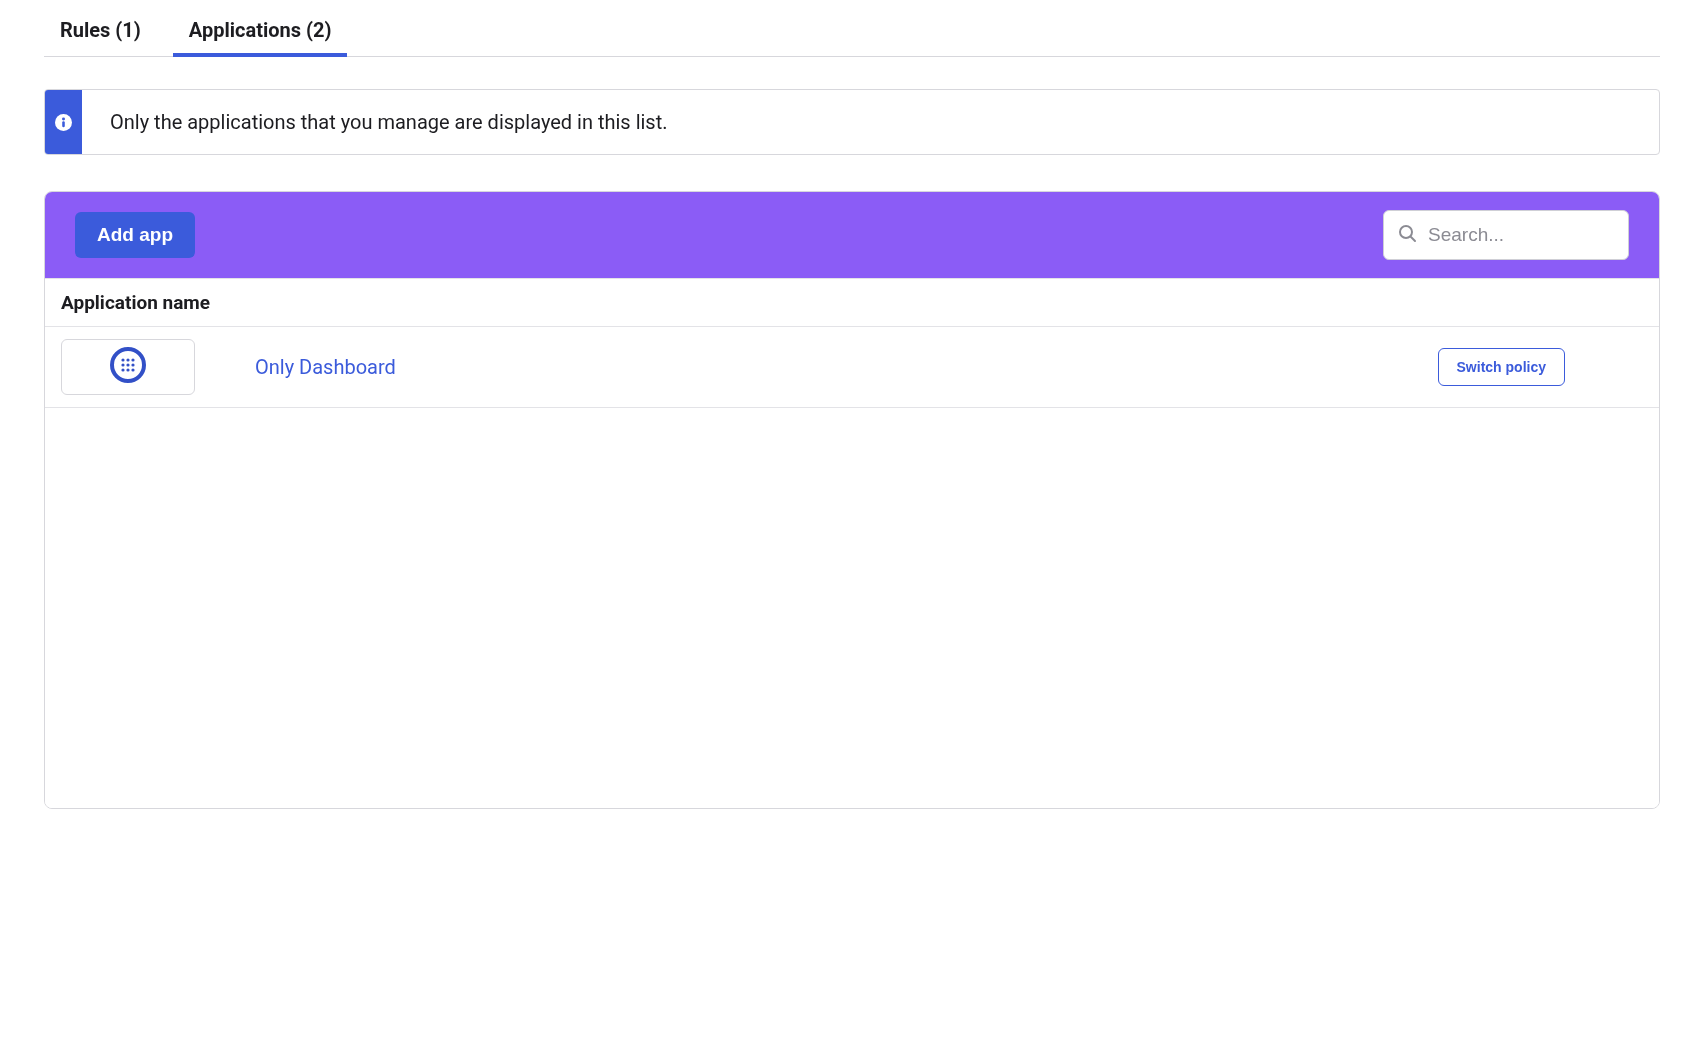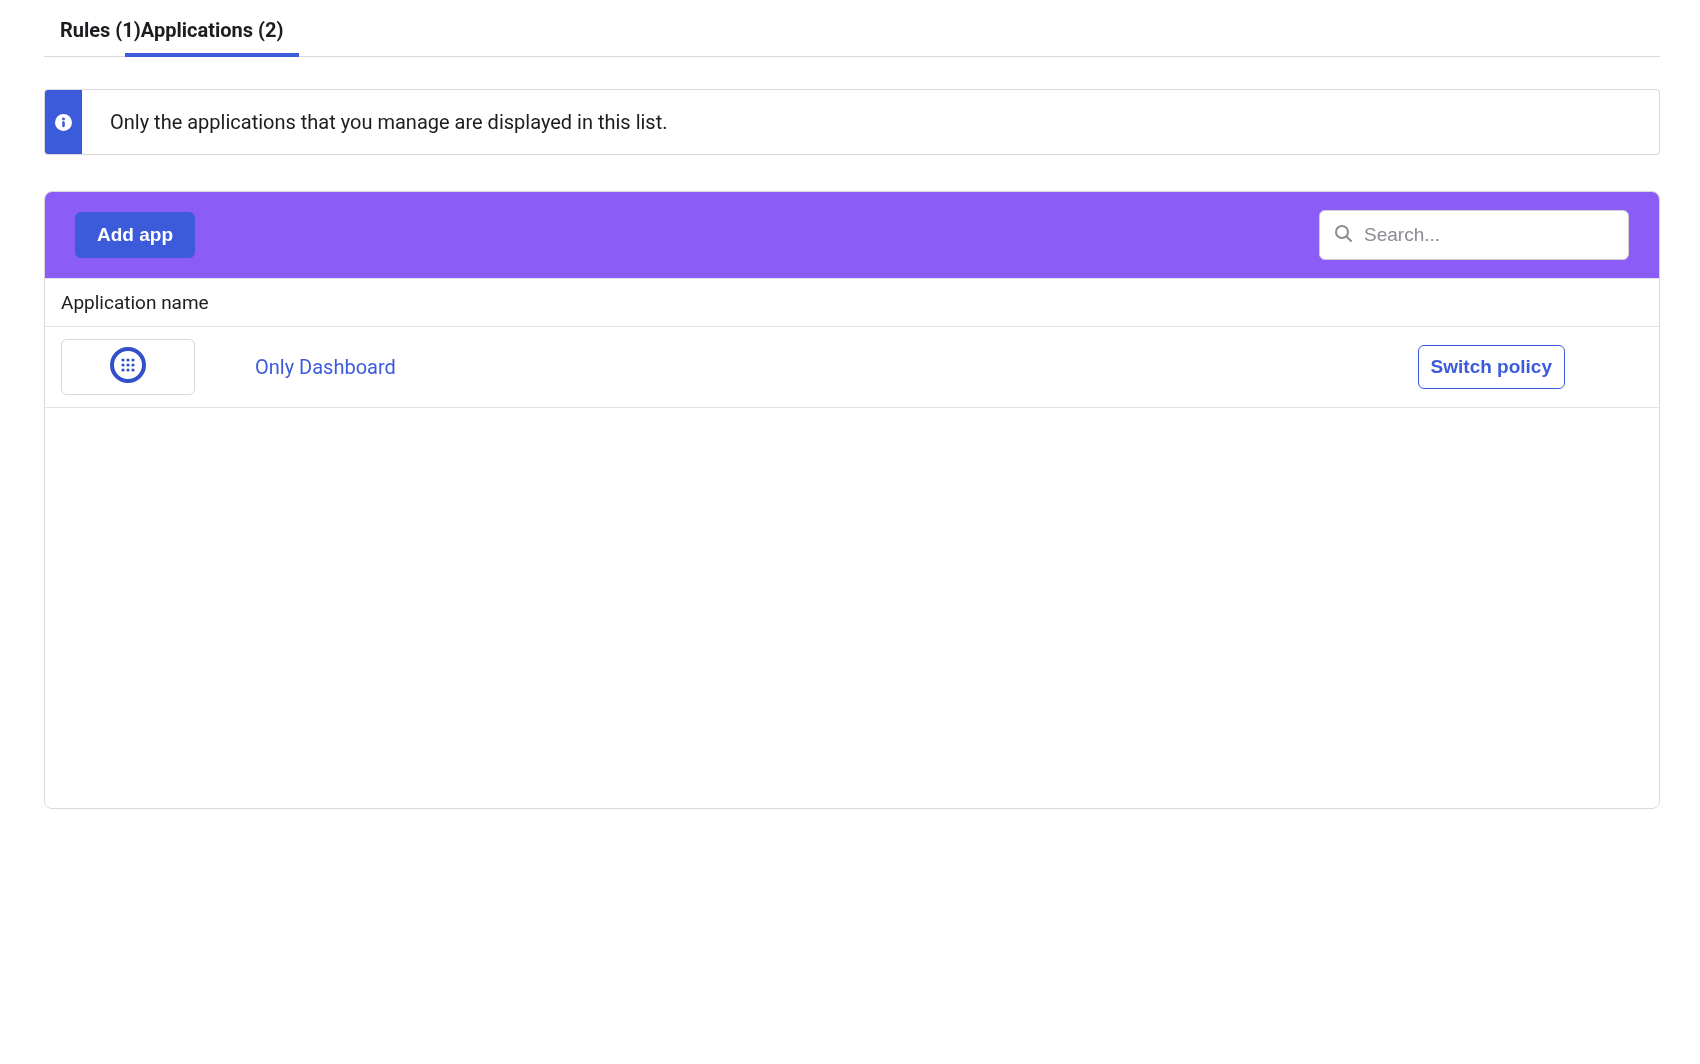--- a/index.html
+++ b/index.html
@@ -15,20 +15,21 @@
   }
   .page-title {
     font-size: 22px;
     font-weight: 400;
     color: #6e6e78;
     margin-bottom: 34px;
     margin-top: 4px;
   }
   .tabs {
     display: flex;
+    gap: 48px;
     border-bottom: 1px solid #d7d7dc;
     padding-left: 16px;
     margin-bottom: 32px;
   }
   .tab {
     font-size: 20px;
     font-weight: 700;
     color: #1d1d21;
     padding: 8px 0 14px 0;
     cursor: pointer;
@@ -84,21 +85,21 @@
     color: #ffffff;
     font-size: 19px;
     font-weight: 700;
     padding: 12px 22px;
     border: none;
     border-radius: 6px;
     cursor: pointer;
   }
   .search-wrap {
     position: relative;
-    width: 310px;
+    width: 246px;
   }
   .search-input {
     width: 100%;
     height: 50px;
     border: 1px solid #cfcfd6;
     border-radius: 6px;
     padding: 0 14px 0 44px;
     font-size: 19px;
     color: #1d1d21;
     background: #ffffff;
@@ -108,21 +109,21 @@
     position: absolute;
     left: 14px;
     top: 50%;
     transform: translateY(-50%);
     color: #8b8b93;
     pointer-events: none;
   }
   .table-header {
     padding: 12px 16px;
     font-size: 19px;
-    font-weight: 400;
+    font-weight: 700;
     color: #1d1d21;
     border-bottom: 1px solid #e3e3e7;
     background: #ffffff;
   }
   .table-row {
     display: flex;
     align-items: center;
     padding: 12px 16px;
     border-bottom: 1px solid #e3e3e7;
     background: #ffffff;
@@ -143,23 +144,23 @@
     font-size: 20px;
     font-weight: 400;
     color: #3b5bdb;
     cursor: pointer;
   }
   .row-spacer { flex: 1; }
   .btn-outline {
     background: #ffffff;
     border: 1px solid #3b5bdb;
     color: #3b5bdb;
-    font-size: 19px;
-    font-weight: 700;
-    padding: 10px 12px;
+    font-size: 14px;
+    font-weight: 700;
+    padding: 10px 18px;
     border-radius: 6px;
     cursor: pointer;
     margin-right: 78px;
   }
   .panel-body-spacer {
     height: 400px;
     background: #ffffff;
   }
 </style>
 </head>

